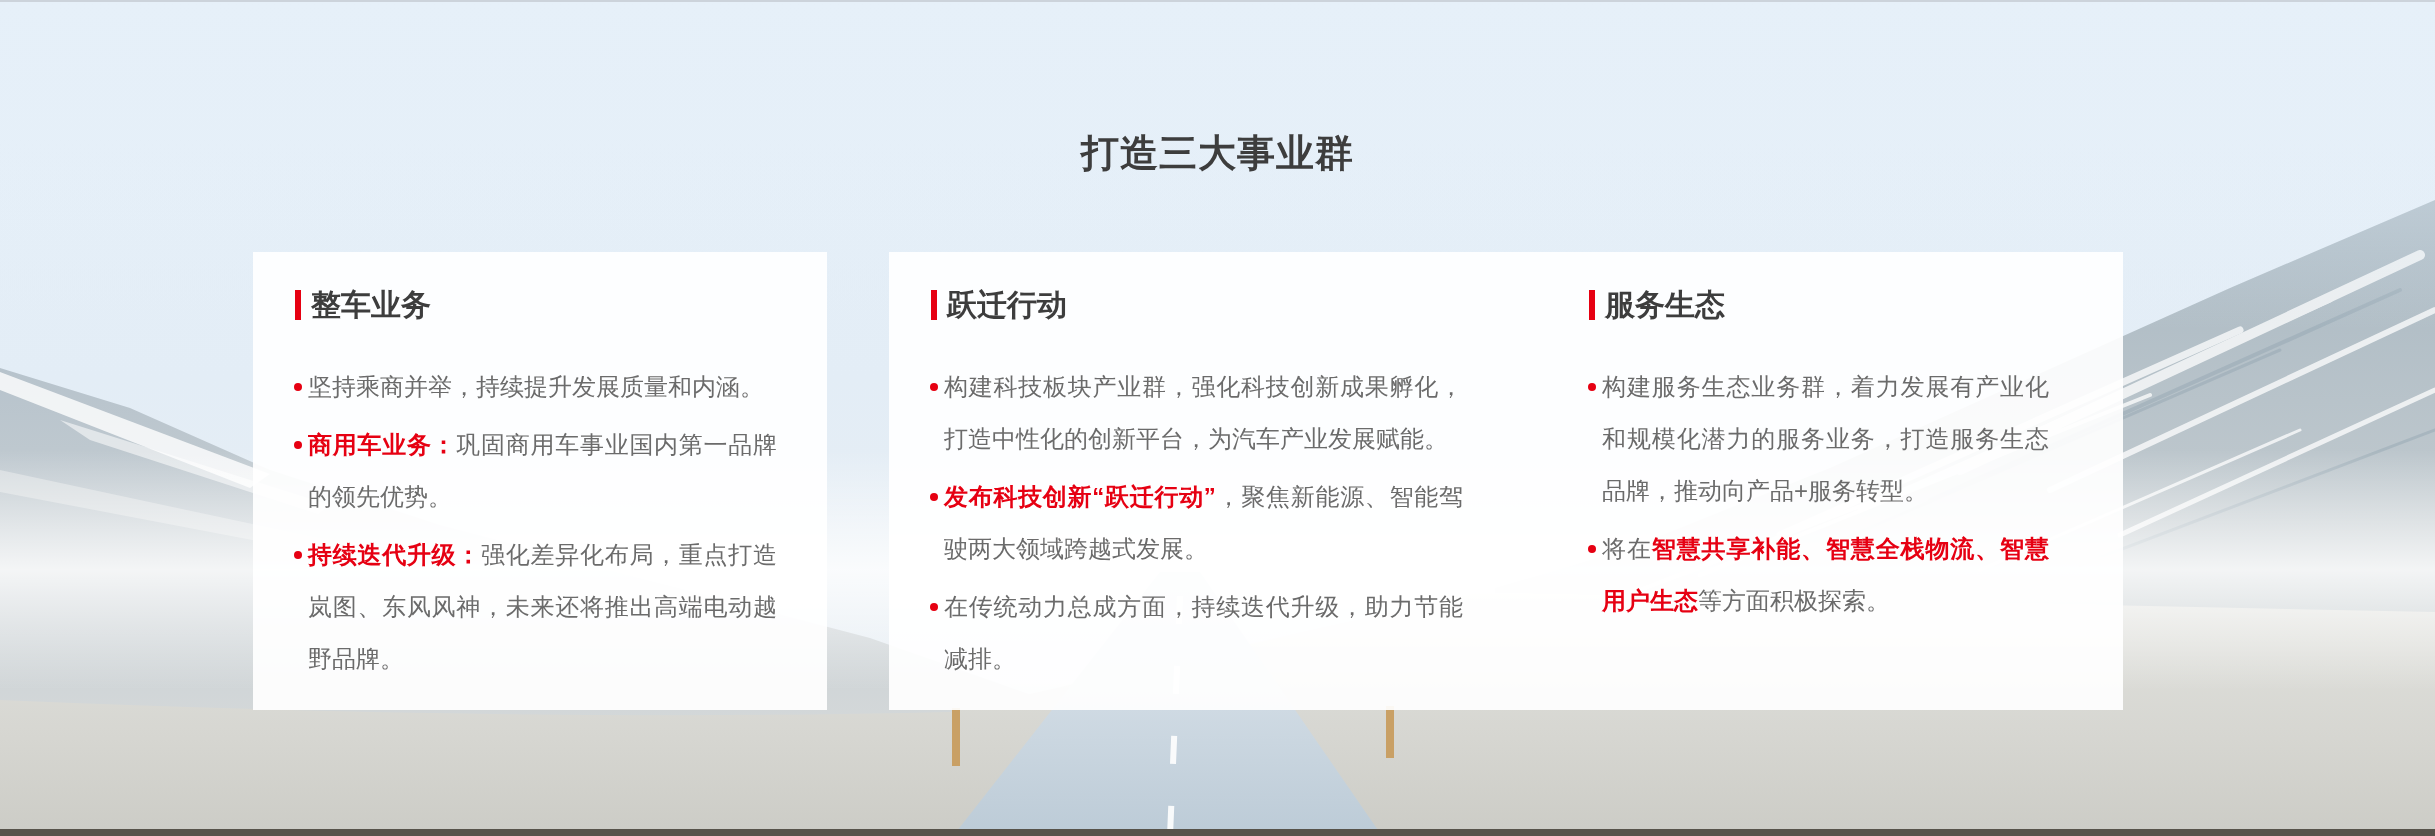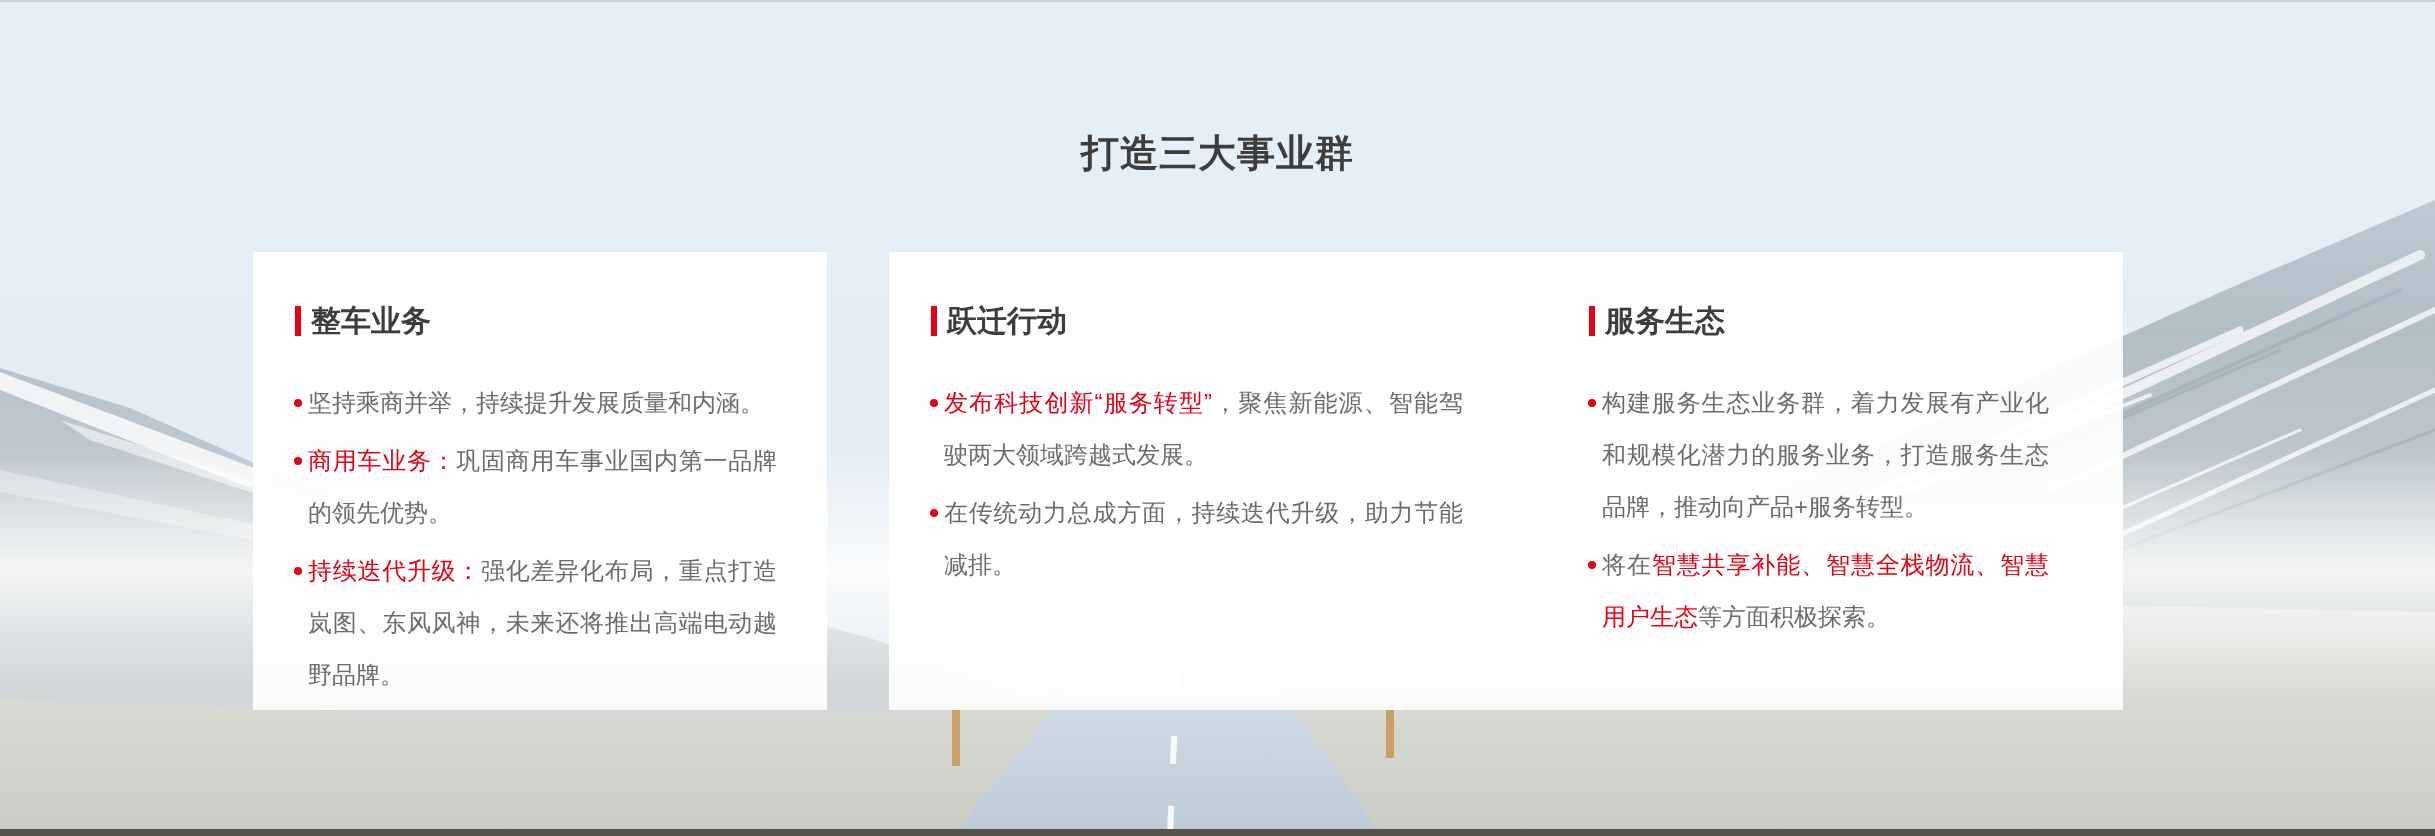--- a/index.html
+++ b/index.html
@@ -20,21 +20,21 @@
     position:absolute;top:128px;left:0;width:2435px;
     text-align:center;
     font-size:38px;font-weight:bold;color:var(--heading);
     letter-spacing:1px;
   }
   .cards{position:absolute;top:252px;left:0;width:2435px;height:458px;}
   .card{
     position:absolute;top:0;height:458px;
     background:rgba(255,255,255,0.92);
     overflow:hidden;
-    padding:52px 45px 0 42px;
+    padding:36px 45px 0 42px;
   }
   .card.c1{left:253px;width:574px;padding-right:50px;}
   .card.c2{left:889px;width:658px;padding-right:84px;}
   .card.c3{left:1547px;width:576px;padding-right:74px;}
   .card-title{
     display:flex;align-items:center;gap:10px;
     font-size:30px;font-weight:bold;color:var(--heading);
     margin-bottom:40px;line-height:1.1;
   }
   .accent-bar{
@@ -47,21 +47,21 @@
     padding-left:13px;
     font-size:24px;line-height:52px;color:var(--body);
     margin-bottom:6px;
     text-align:justify;
   }
   li.bullet .dot{
     position:absolute;left:-1px;top:22px;
     width:8px;height:8px;border-radius:50%;
     background:var(--accent);
   }
-  li.bullet .em{color:var(--accent);font-weight:normal;}
+  li.bullet .em{color:var(--accent);font-weight:bold;}
 </style>
 </head>
 <body>
 
 <div class="stage">
 
   <svg class="bg" viewBox="0 0 2435 836" preserveAspectRatio="none">
     <defs>
       <linearGradient id="sky" x1="0" y1="0" x2="0" y2="1">
         <stop offset="0" stop-color="#e6f0f9"></stop>
@@ -153,21 +153,22 @@
           <li class="bullet"><span class="dot"></span><span class="em">持续迭代升级：</span><span>强化差异化布局，重点打造岚图、东风风神，未来还将推出高端电动越野品牌。</span></li>
         </ul>
     </section>
 
     <section class="card c2">
       <h3 class="card-title">
         <span class="accent-bar"></span>
         <span>跃迁行动</span>
       </h3>
       <ul class="bullets">
-          <li class="bullet"><span class="dot"></span><span class="em">发布科技创新“服务转型”</span><span>，聚焦新能源、智能驾驶两大领域跨越式发展。</span></li>
+          <li class="bullet"><span class="dot"></span><span>构建科技板块产业群，强化科技创新成果孵化，打造中性化的创新平台，为汽车产业发展赋能。</span></li>
+          <li class="bullet"><span class="dot"></span><span class="em">发布科技创新“跃迁行动”</span><span>，聚焦新能源、智能驾驶两大领域跨越式发展。</span></li>
           <li class="bullet"><span class="dot"></span><span>在传统动力总成方面，持续迭代升级，助力节能减排。</span></li>
         </ul>
     </section>
 
     <section class="card c3">
       <h3 class="card-title">
         <span class="accent-bar"></span>
         <span>服务生态</span>
       </h3>
       <ul class="bullets">

